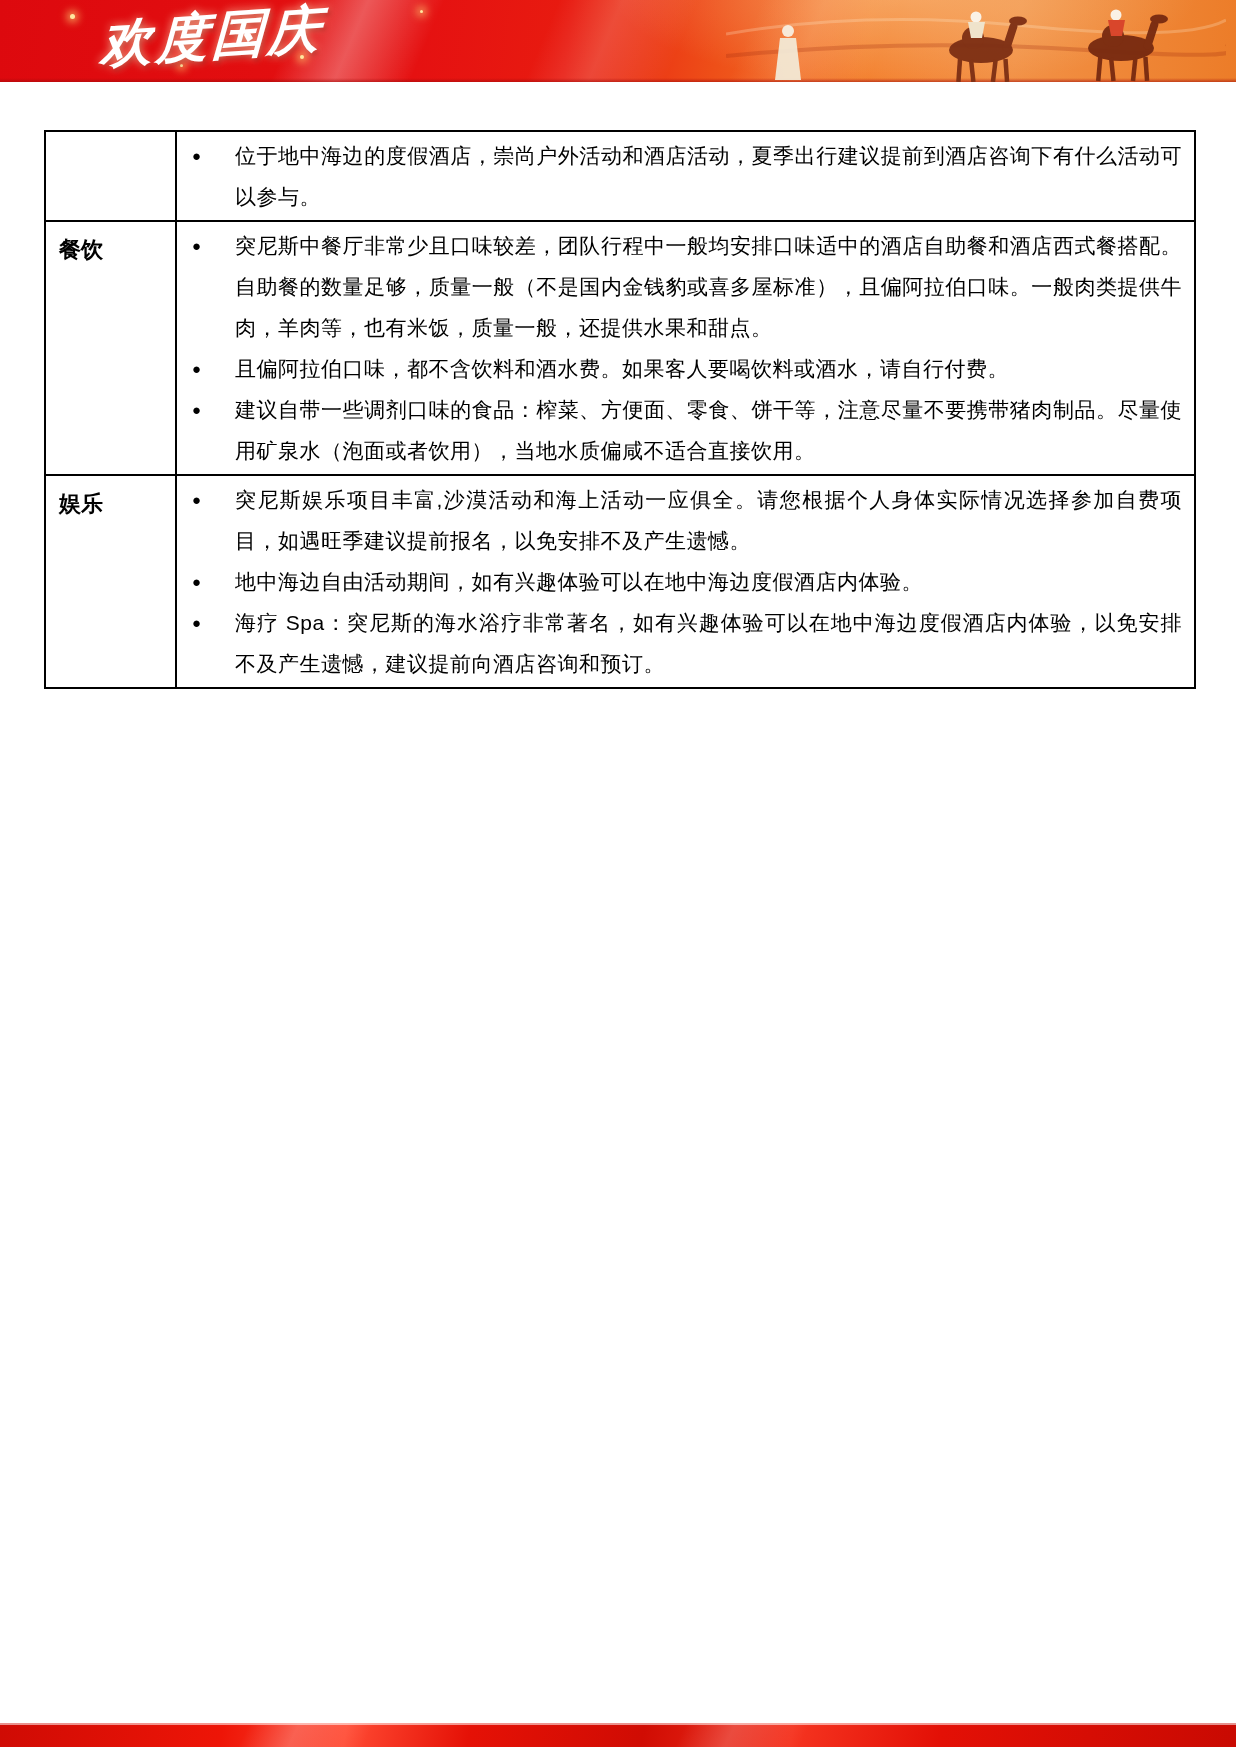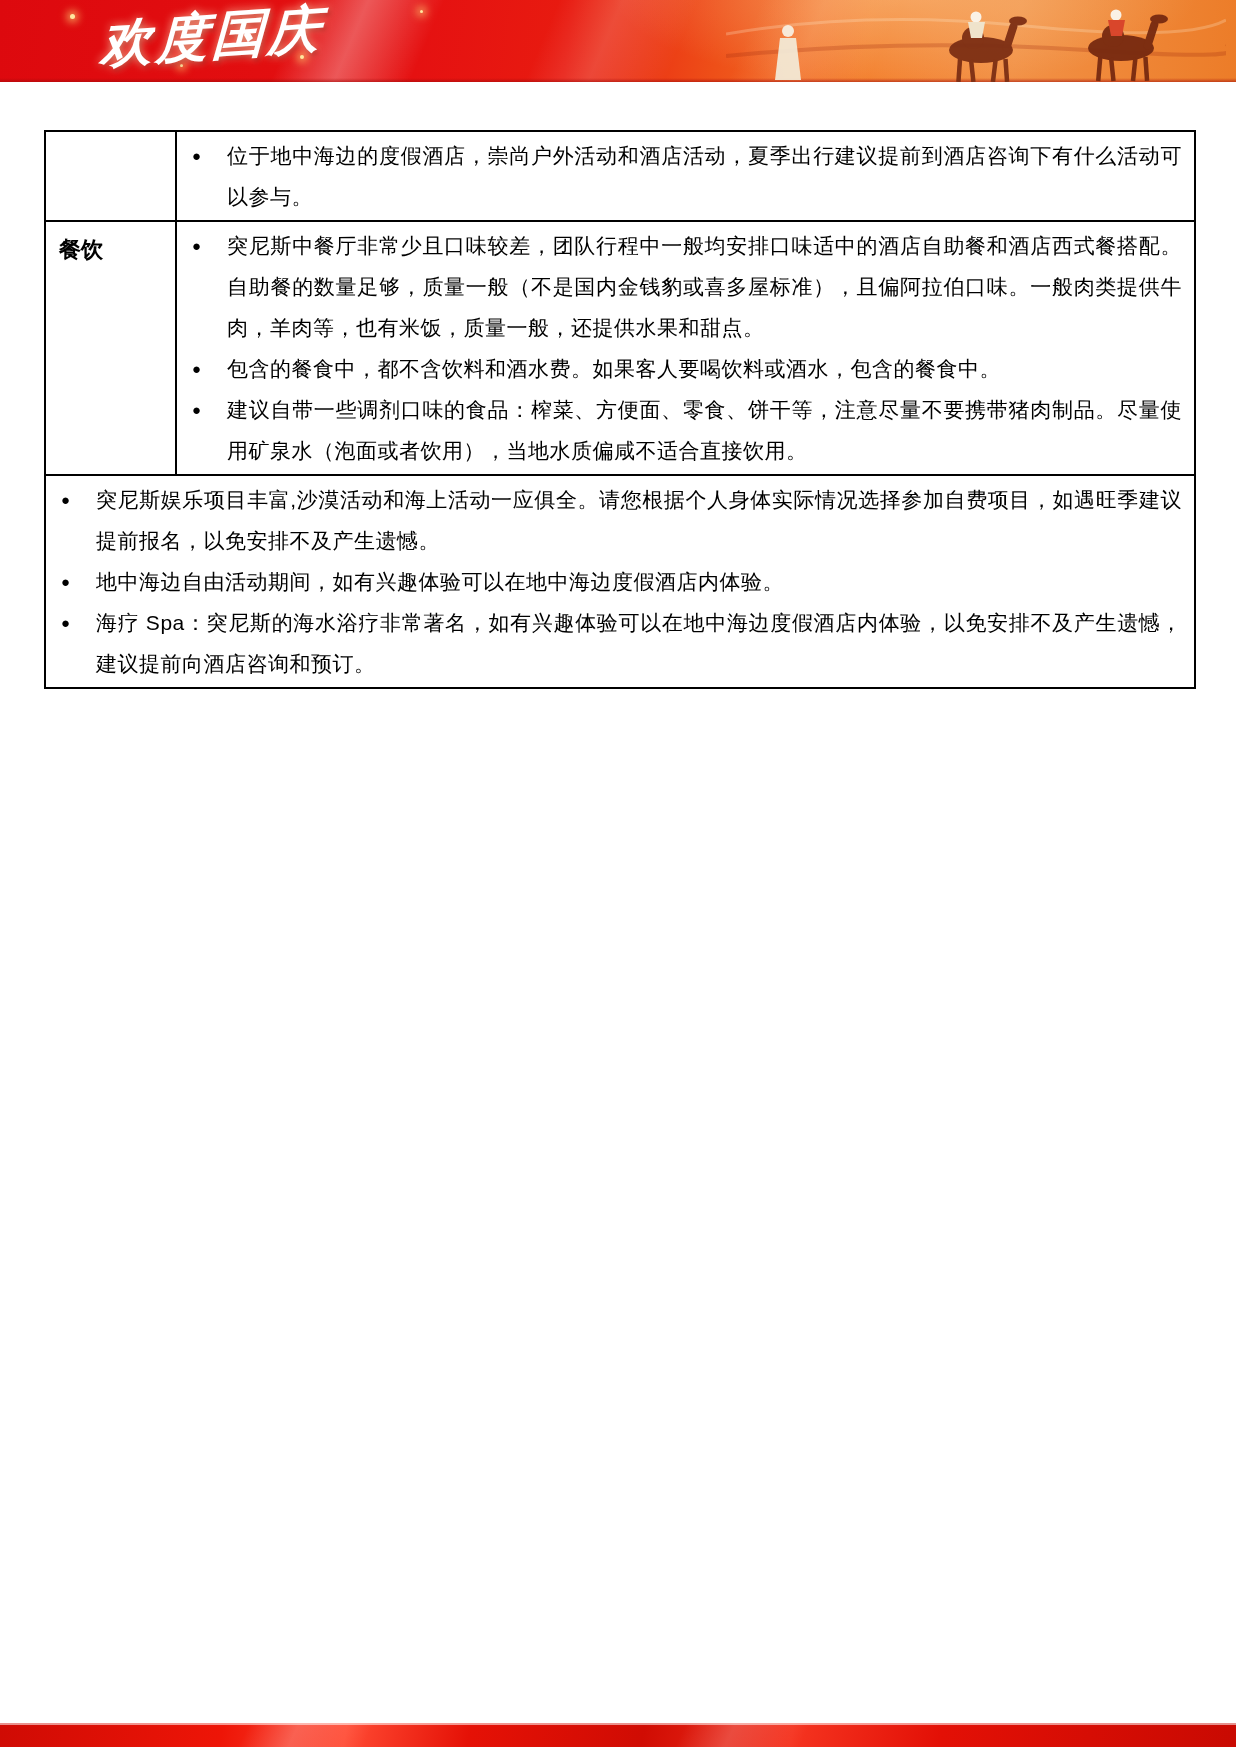--- a/index.html
+++ b/index.html
@@ -65,21 +65,21 @@
     font-size: 22px; font-weight: bold; color: #000; line-height: 41px;
   }
   .row-content-cell { flex: 1 1 auto; padding: 3px 12px 3px 13px; }
   .bullet { display: flex; align-items: flex-start; }
   .bullet-dot {
     flex: 0 0 37px; width: 37px; font-size: 15px; line-height: 41px;
     color: #000; text-align: left; padding-left: 2px;
   }
   .bullet-text {
     flex: 1 1 auto; font-size: 21px; line-height: 41px; color: #000;
-    letter-spacing: 0.5px; text-align: justify;
+    letter-spacing: 0.5px; text-align: justify; margin-left: 8px;
   }
 
   
   .footer-ribbon {
     position: absolute; left: 0; right: 0; bottom: 0; height: 24px;
     background:
       linear-gradient(100deg,
         #cf0b04 0%, #ee1507 18%, #ff4a33 28%, #e51106 38%,
         #d00c03 52%, #f53420 64%, #e31006 76%, #c90a02 100%);
     overflow: hidden;
@@ -157,29 +157,30 @@
       </div>
       <div class="table-row">
         <div class="row-label-cell">餐饮</div>
         <div class="row-content-cell">
           <div class="bullet">
             <span class="bullet-dot">●</span>
             <span class="bullet-text">突尼斯中餐厅非常少且口味较差，团队行程中一般均安排口味适中的酒店自助餐和酒店西式餐搭配。自助餐的数量足够，质量一般（不是国内金钱豹或喜多屋标准），且偏阿拉伯口味。一般肉类提供牛肉，羊肉等，也有米饭，质量一般，还提供水果和甜点。</span>
           </div>
           <div class="bullet">
             <span class="bullet-dot">●</span>
-            <span class="bullet-text">包含的餐食中，都不含饮料和酒水费。如果客人要喝饮料或酒水，包含的餐食中。</span>
+            <span class="bullet-text">且偏阿拉伯口味，都不含饮料和酒水费。如果客人要喝饮料或酒水，请自行付费。</span>
           </div>
           <div class="bullet">
             <span class="bullet-dot">●</span>
             <span class="bullet-text">建议自带一些调剂口味的食品：榨菜、方便面、零食、饼干等，注意尽量不要携带猪肉制品。尽量使用矿泉水（泡面或者饮用），当地水质偏咸不适合直接饮用。</span>
           </div>
         </div>
       </div>
       <div class="table-row">
+        <div class="row-label-cell">娱乐</div>
         <div class="row-content-cell">
           <div class="bullet">
             <span class="bullet-dot">●</span>
             <span class="bullet-text">突尼斯娱乐项目丰富,沙漠活动和海上活动一应俱全。请您根据个人身体实际情况选择参加自费项目，如遇旺季建议提前报名，以免安排不及产生遗憾。</span>
           </div>
           <div class="bullet">
             <span class="bullet-dot">●</span>
             <span class="bullet-text">地中海边自由活动期间，如有兴趣体验可以在地中海边度假酒店内体验。</span>
           </div>
           <div class="bullet">

